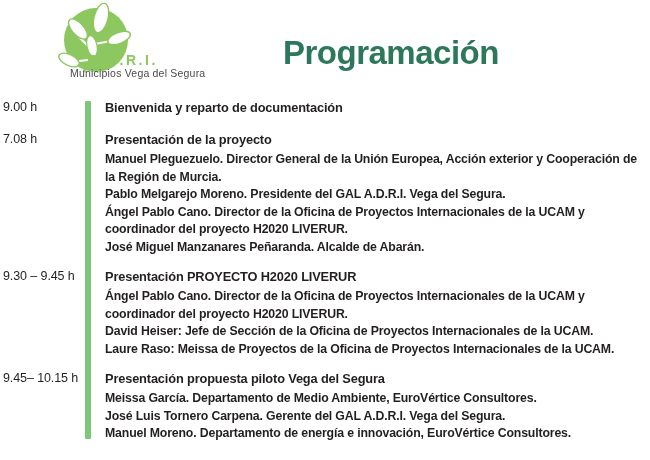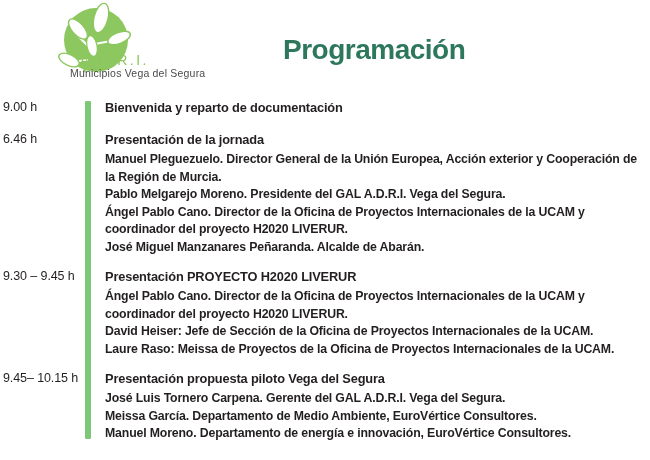--- a/index.html
+++ b/index.html
@@ -11,32 +11,32 @@
     background: #ffffff;
     font-family: "Liberation Sans", "DejaVu Sans", sans-serif;
     color: #231f20;
     overflow: hidden;
   }
 
   
   .header { position: relative; height: 95px; }
   .logo-art { position: absolute; left: 40px; top: 2px; }
   .logo-acronym {
-    position: absolute; left: 80px; top: 52px;
-    font-size: 14px; font-weight: normal; letter-spacing: 2.5px;
+    position: absolute; left: 88px; top: 52px;
+    font-size: 14px; font-weight: bold; letter-spacing: 2.5px;
     color: #8dc75f;
   }
   .logo-subtitle {
     position: absolute; left: 70px; top: 67px;
     font-size: 10.5px; font-weight: normal; letter-spacing: 0.2px;
     color: #4a4a4a;
   }
   .page-title {
     position: absolute; left: 283px; top: 34px;
-    font-size: 28px; font-weight: bold; letter-spacing: -0.5px;
+    font-size: 33px; font-weight: bold; letter-spacing: -0.5px;
     color: #2d775c;
   }
 
   
   .schedule { position: relative; padding-top: 4px; }
   .bar-group { position: relative; }
   .accent-bar {
     position: absolute; left: 85px; top: 2px; bottom: 4px;
     width: 6px; background: #7cc878; border-radius: 1px;
   }
@@ -94,23 +94,23 @@
       <div class="accent-bar"></div>
 
       <div class="row">
         <div class="time">9.00 h</div>
         <div class="content">
           <div class="session-title">Bienvenida y reparto de documentación</div>
         </div>
       </div>
 
       <div class="row">
-        <div class="time">6.46 h</div>
+        <div class="time">7.08 h</div>
         <div class="content">
-          <div class="session-title">Presentación de la jornada</div>
+          <div class="session-title">Presentación de la proyecto</div>
           <div class="speaker-line">Manuel Pleguezuelo. Director General de la Unión Europea, Acción exterior y Cooperación de la Región de Murcia.</div>
           <div class="speaker-line">Pablo Melgarejo Moreno. Presidente del GAL A.D.R.I. Vega del Segura.</div>
           <div class="speaker-line">Ángel Pablo Cano. Director de la Oficina de Proyectos Internacionales de la UCAM y coordinador del proyecto H2020 LIVERUR.</div>
           <div class="speaker-line">José Miguel Manzanares Peñaranda. Alcalde de Abarán.</div>
         </div>
       </div>
 
       <div class="row">
         <div class="time">9.30 – 9.45 h</div>
         <div class="content">
@@ -118,22 +118,22 @@
           <div class="speaker-line">Ángel Pablo Cano. Director de la Oficina de Proyectos Internacionales de la UCAM y coordinador del proyecto H2020 LIVERUR.</div>
           <div class="speaker-line">David Heiser: Jefe de Sección de la Oficina de Proyectos Internacionales de la UCAM.</div>
           <div class="speaker-line">Laure Raso: Meissa de Proyectos de la Oficina de Proyectos Internacionales de la UCAM.</div>
         </div>
       </div>
 
       <div class="row">
         <div class="time">9.45– 10.15 h</div>
         <div class="content">
           <div class="session-title">Presentación propuesta piloto Vega del Segura</div>
+          <div class="speaker-line">Meissa García. Departamento de Medio Ambiente, EuroVértice Consultores.</div>
           <div class="speaker-line">José Luis Tornero Carpena. Gerente del GAL A.D.R.I. Vega del Segura.</div>
-          <div class="speaker-line">Meissa García. Departamento de Medio Ambiente, EuroVértice Consultores.</div>
           <div class="speaker-line">Manuel Moreno. Departamento de energía e innovación, EuroVértice Consultores.</div>
         </div>
       </div>
     </div>
 
     <div class="row pausa-row">
       <div class="time">10.15 – 10.45 h</div>
       <div class="content">
         <div class="session-title">Pausa - café</div>
       </div>

